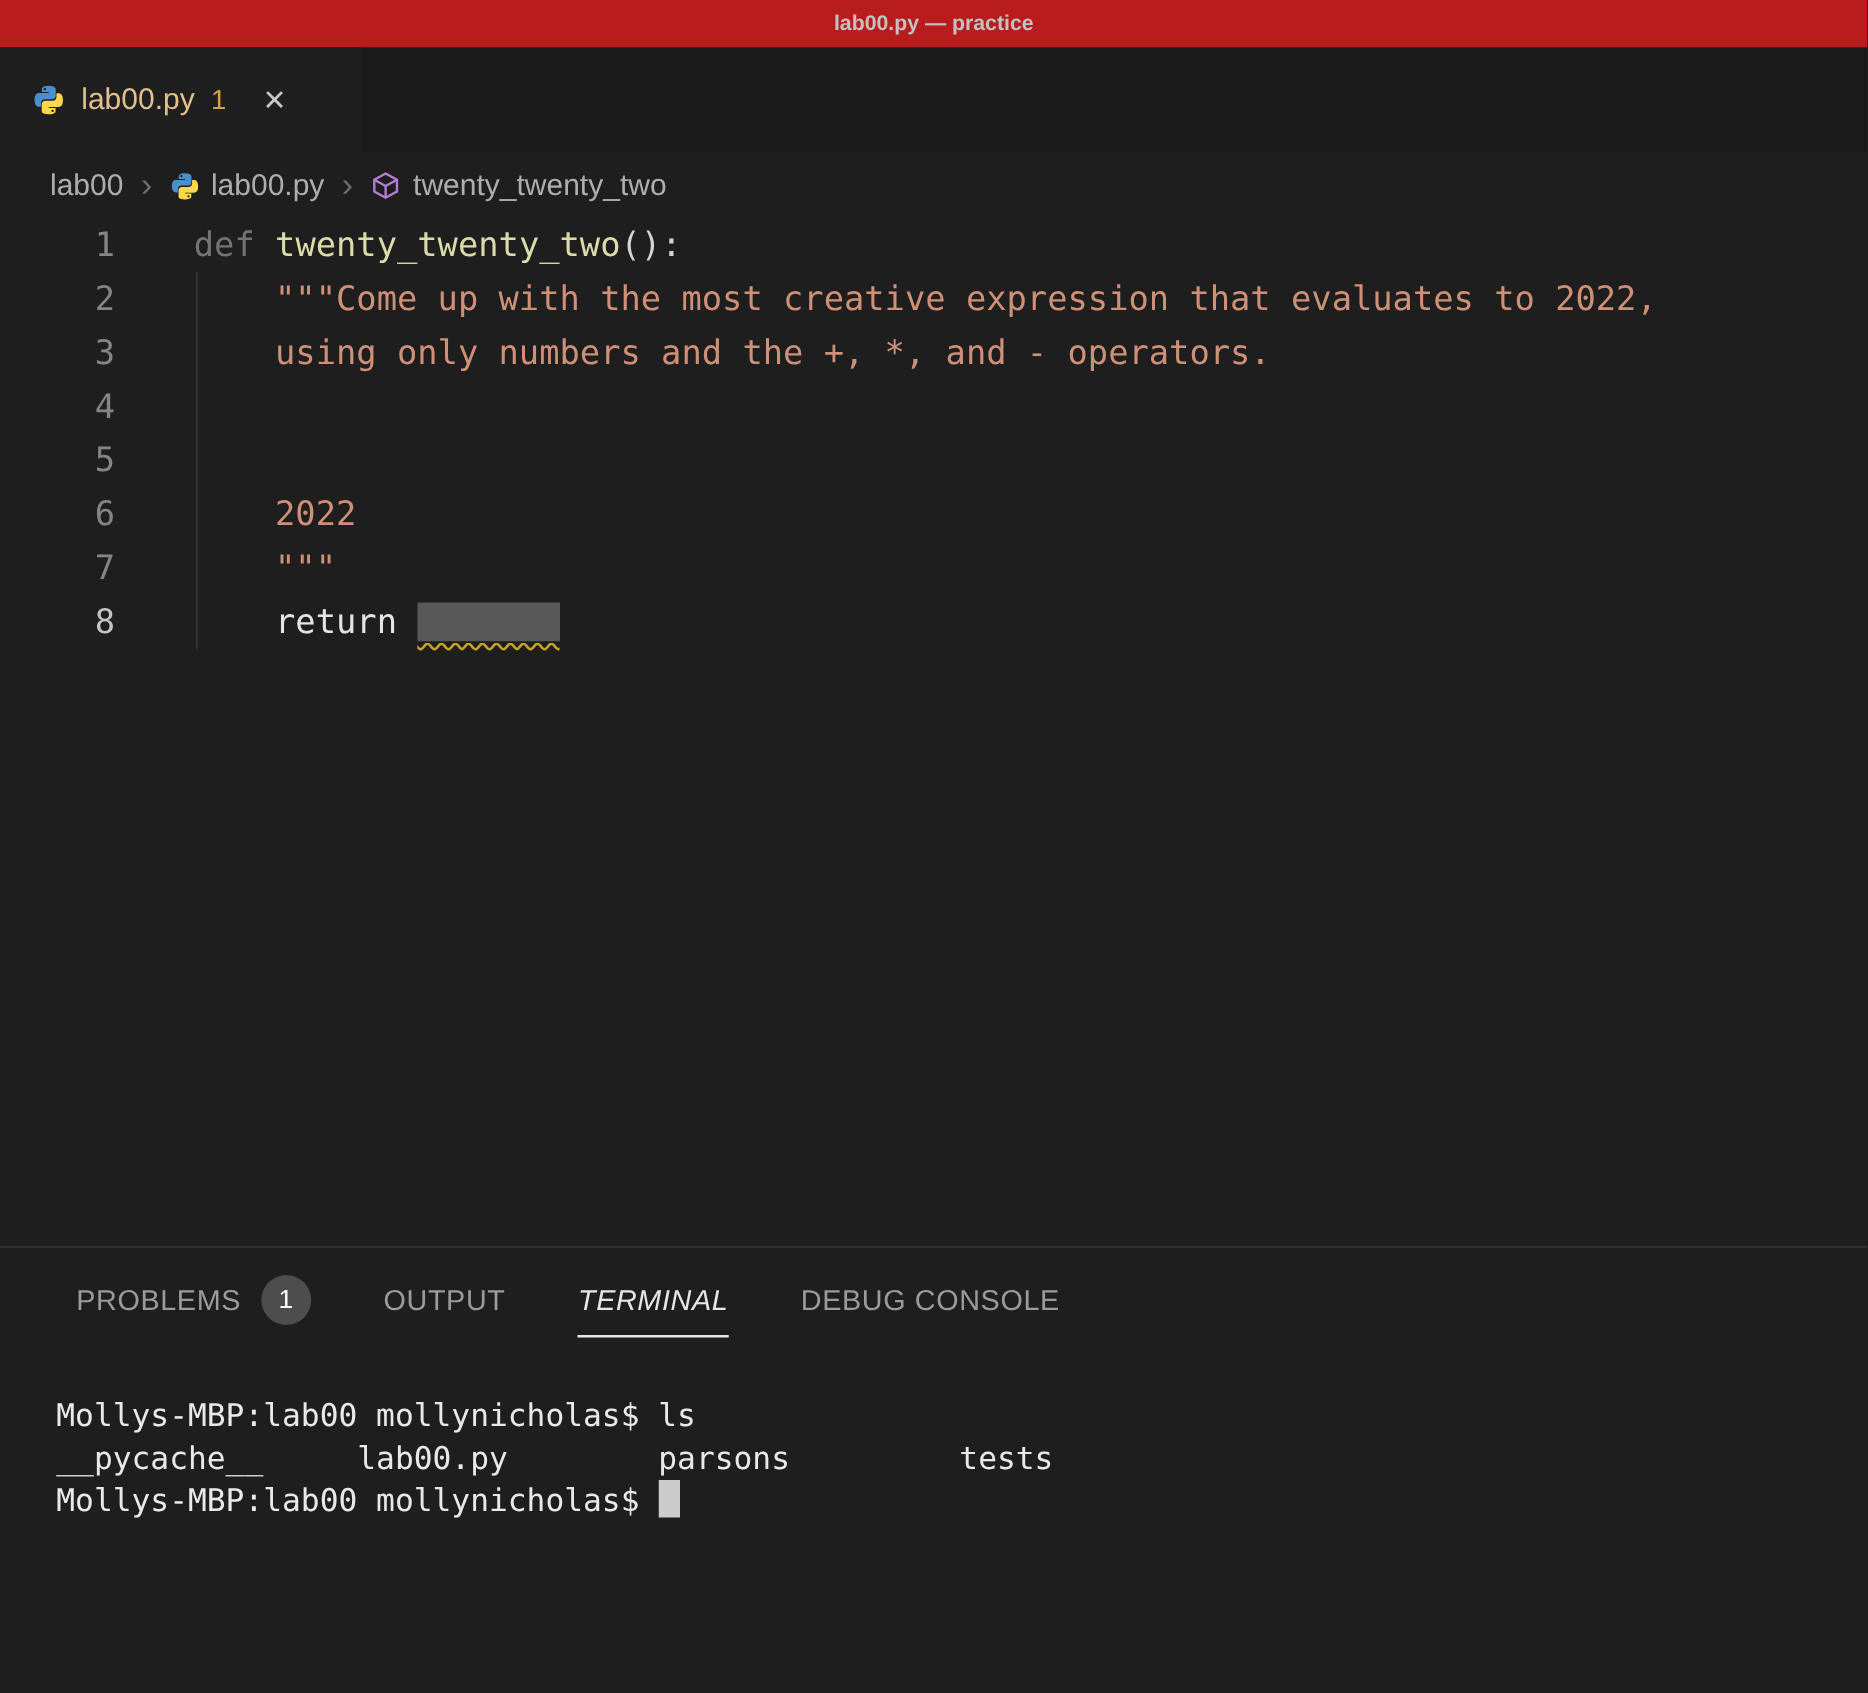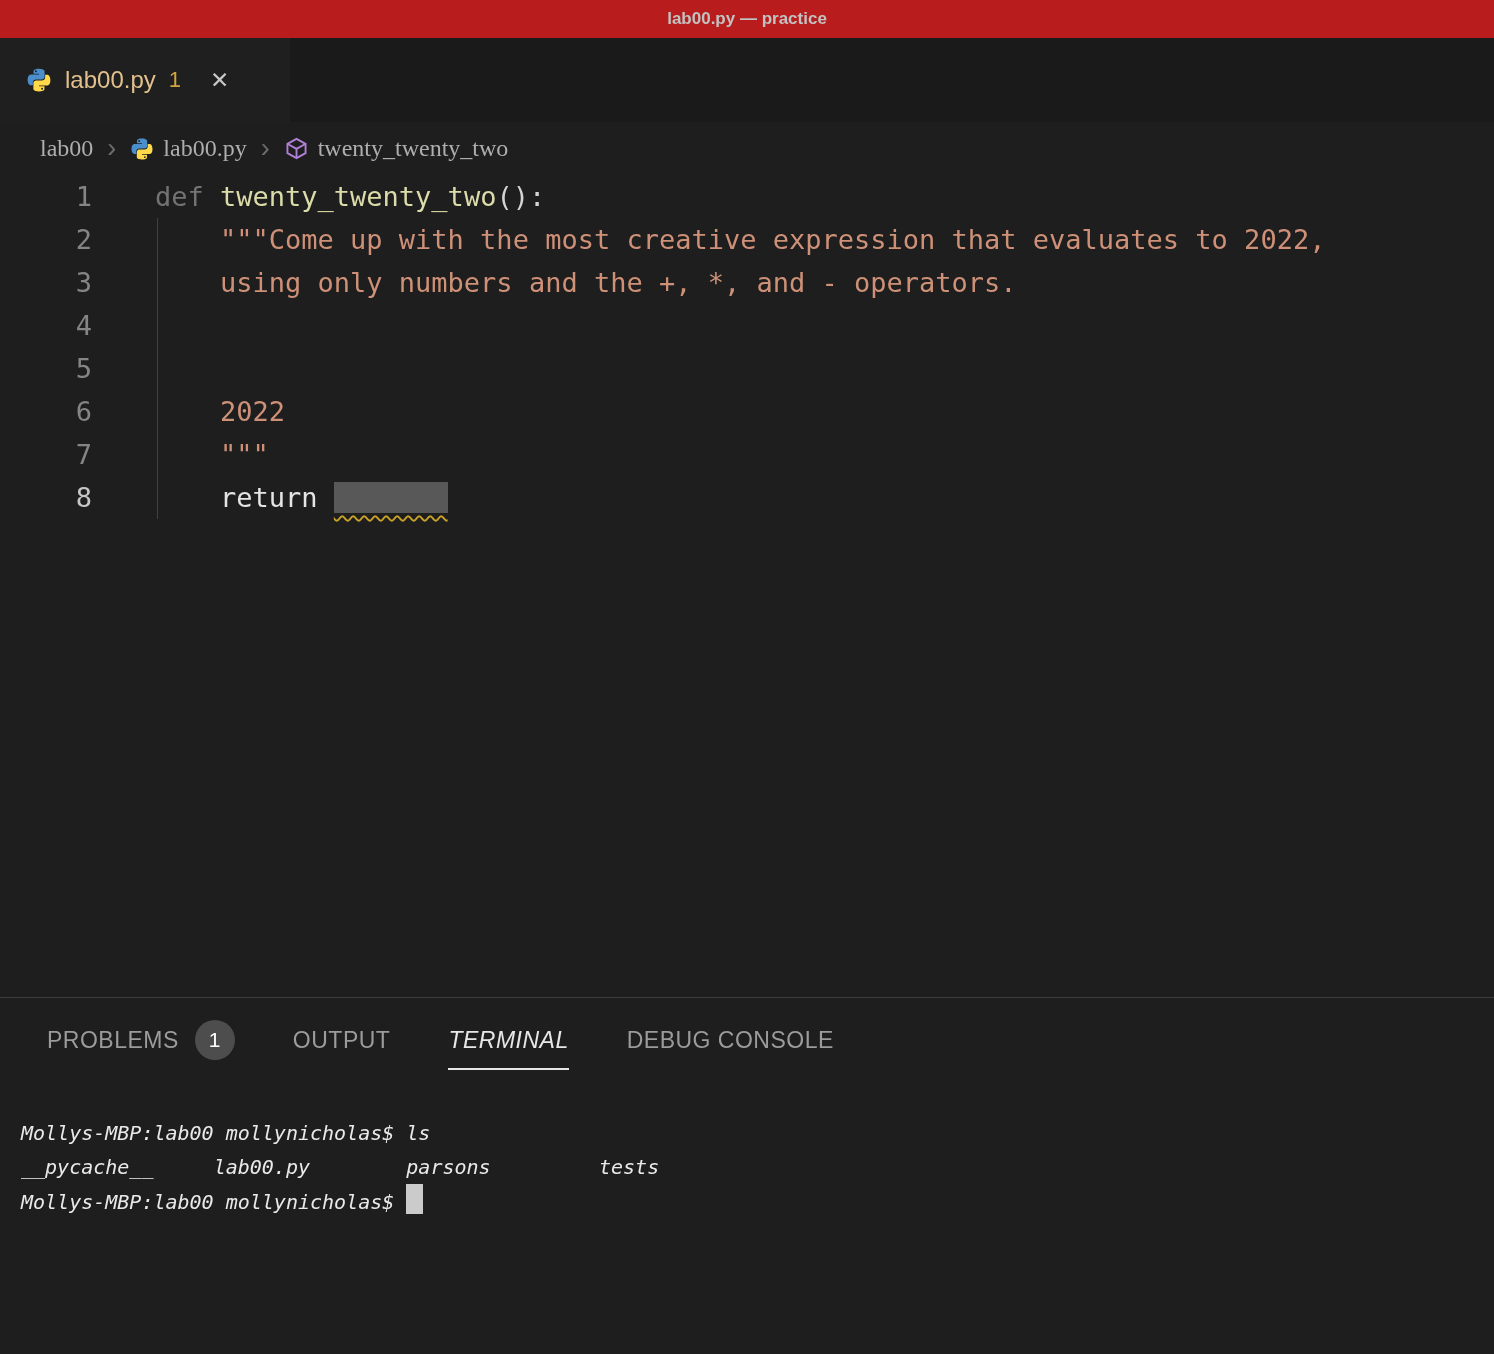--- a/index.html
+++ b/index.html
@@ -29,21 +29,21 @@
   .tab-close { color:#c8c8c8; font-size:23px; margin-left:16px; }
 
   
   .breadcrumb {
     height:53px; background:#1e1e1e;
     display:flex; align-items:center;
     padding-left:40px; gap:9px;
     font-size:24px; color:#aeaeae;
   }
   .chev { color:#6e6e6e; font-size:27px; margin:0 5px; }
-  .crumb { cursor:pointer;font-family:Liberation Serif, serif; }
+  .crumb { cursor:pointer; }
 
   
   .editor {
     height:822px; position:relative;
     font-family:"DejaVu Sans Mono", monospace;
     font-size:27px;
   }
   .indent-guide {
     position:absolute; left:157px; top:43px;
     width:1px; height:301px; background:#404040;
@@ -61,39 +61,39 @@
   .tok-ph {
     background:#585858;
     text-decoration: underline wavy #c9a227 2px;
     text-underline-offset:8px;
   }
 
   
   .panel { height:357px; border-top:1px solid #3d3d3d; background:#1e1e1e; }
   .panel-tabs {
     display:flex; align-items:stretch; gap:58px;
-    padding:14px 0 0 47px;
+    padding:14px 0 0 61px;
     font-size:23px; letter-spacing:0.5px; color:#9b9b9b;
   }
   .ptab {
     display:flex; align-items:center; gap:16px;
     height:58px; border-bottom:2px solid transparent; cursor:pointer;
   }
   .ptab.active { color:#e7e7e7; border-bottom-color:#e7e7e7;font-style:italic; }
   .pbadge {
     width:40px; height:40px; border-radius:50%;
     background:#4d4d4d; color:#ffffff; font-size:21px;
     display:flex; align-items:center; justify-content:center;
   }
 
   
   .terminal {
-    margin-top:46px; padding-left:21px;
+    margin-top:46px; padding-left:45px;
     font-family:"DejaVu Sans Mono", monospace;
-    font-size:20px; color:#e9e9e9;font-style:italic;
+    font-size:25px; color:#e9e9e9;
   }
   .t-line { height:34px; line-height:34px; white-space:pre; }
   .t-cursor {
     display:inline-block; width:17px; height:30px;
     background:#cbcbcb; vertical-align:-5px;
   }
 
   .icon svg { display:block; }
 </style>
 </head>

